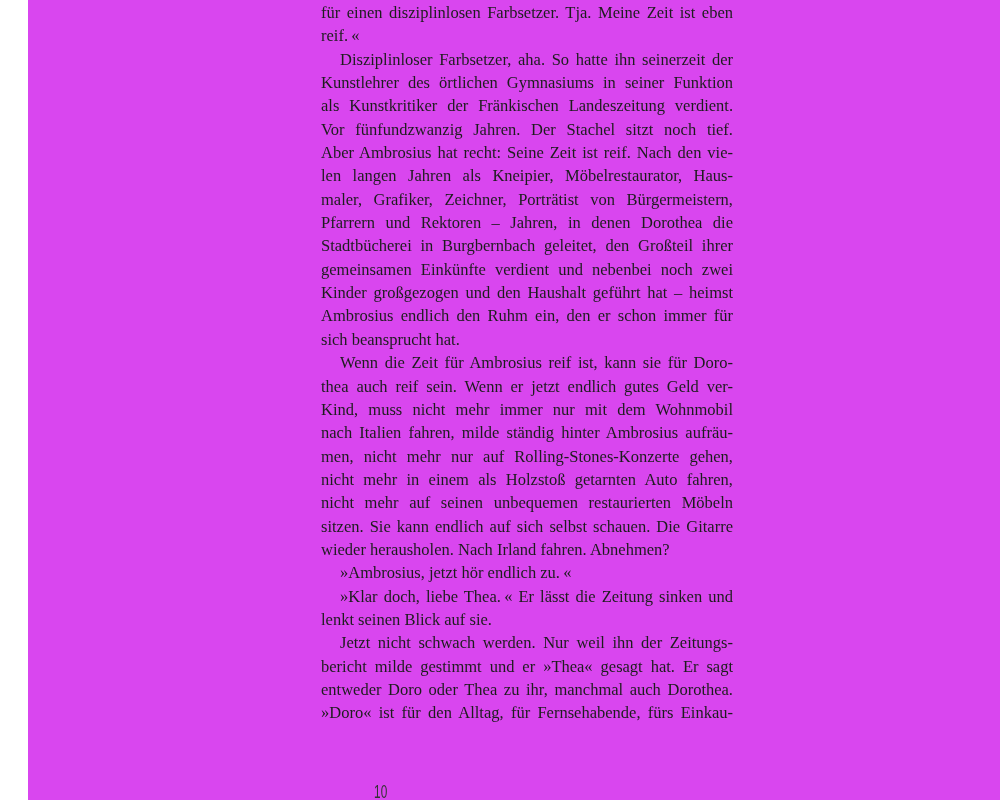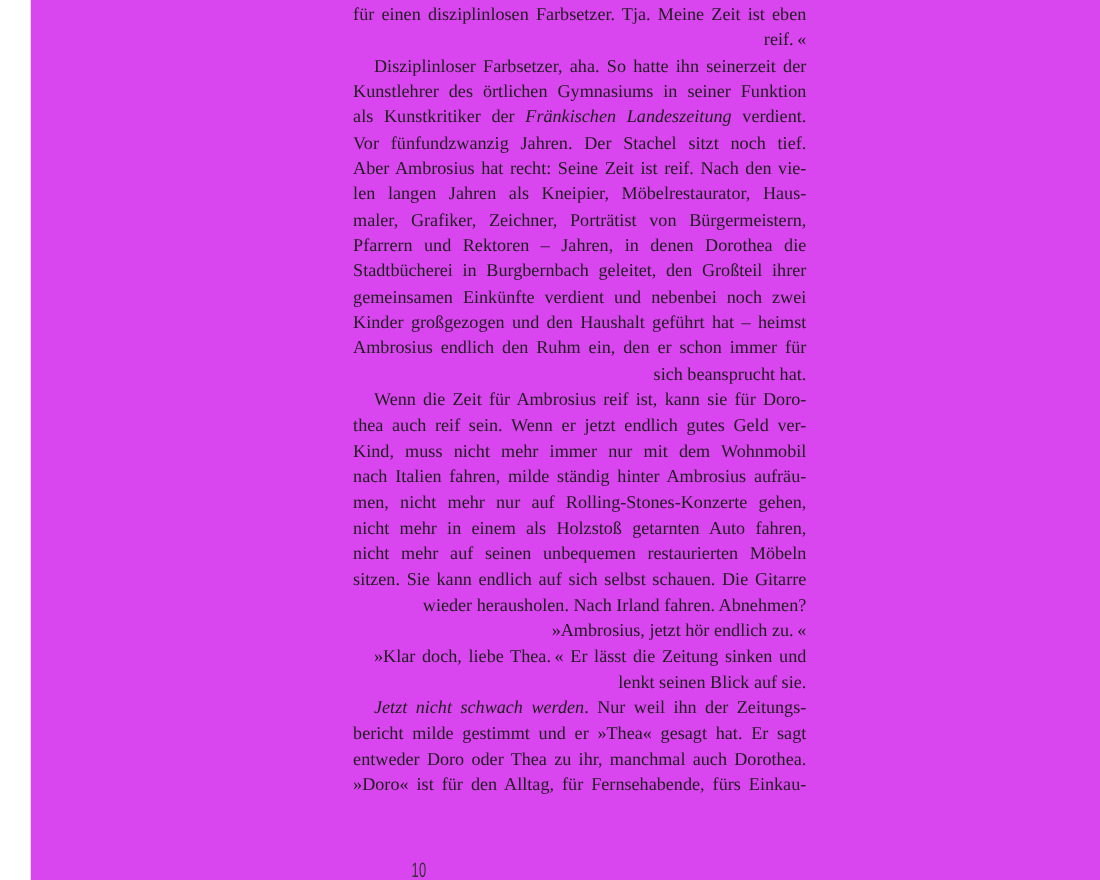--- a/index.html
+++ b/index.html
@@ -22,33 +22,32 @@
     left: 293px;
     top: 1px;
     width: 412px;
     font-family: "Liberation Serif", "DejaVu Serif", serif;
     font-size: 16.5px;
     line-height: 23.35px;
     color: #1d1d1d;
     text-rendering: optimizeLegibility;
   }
   .line {
-    text-align: right;
+    text-align: left;
     white-space: normal;
   }
   .line.just {
     text-align: justify;
     text-align-last: justify;
     word-spacing: -2px;
   }
   .line.indent {
     text-indent: 19px;
   }
   .it {
-    font-style: italic;
   }
   .folio {
     position: absolute;
     left: 346px;
     top: 782px;
     font-family: "Liberation Sans", "DejaVu Sans", sans-serif;
     font-size: 19px;
     line-height: 1;
     color: #333333;
     letter-spacing: 0.5px;

